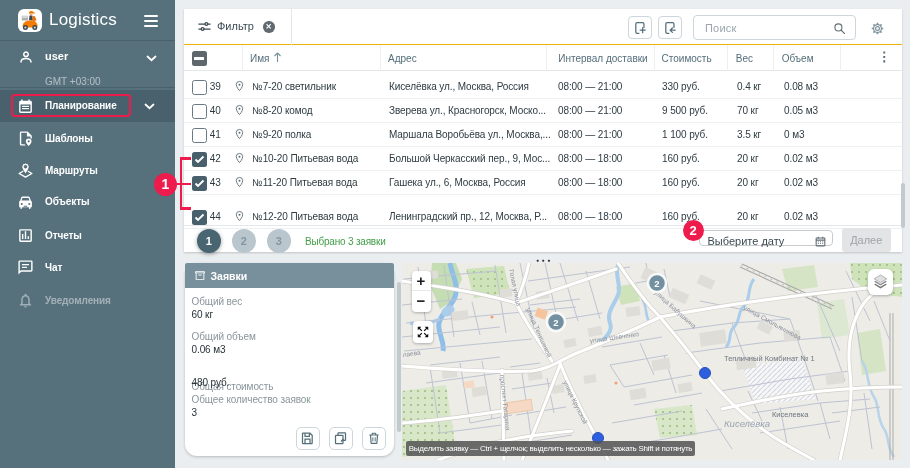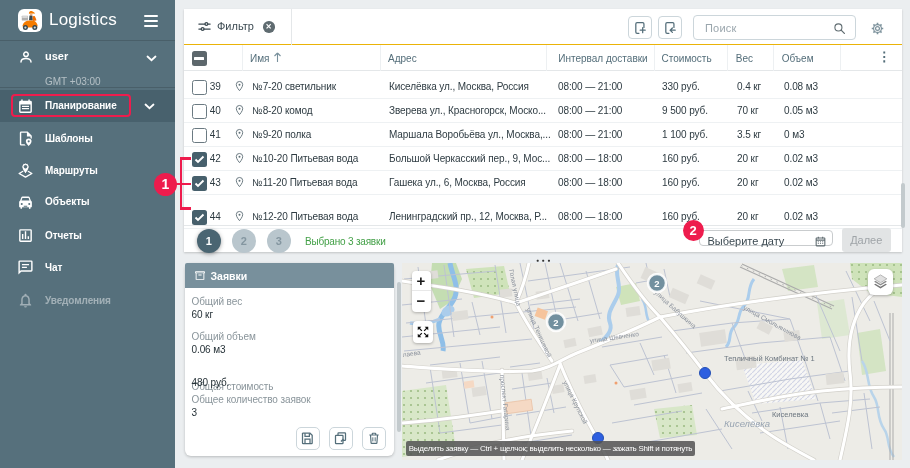--- a/index.html
+++ b/index.html
@@ -47,21 +47,21 @@
 .pgc { position:absolute; top:3px; width:24.5px; height:24.5px; border-radius:50%; text-align:center; line-height:24.5px; font-size:11px; font-weight:bold; }
 #pg1 { left:12.5px; background:#4a6572; color:#fff; box-shadow:0 1px 4px rgba(0,0,0,0.35); }
 #pg2 { left:47.5px; background:#b9c6cd; color:#8496a0; }
 #pg3 { left:82.5px; background:#b9c6cd; color:#8496a0; }
 #seltext { position:absolute; left:121px; top:10px; font-size:10px; color:#43a047; letter-spacing:-0.2px; }
 #dateinput { position:absolute; left:514.5px; top:4px; width:134px; height:16px; border:1px solid #c9ccce; border-radius:4px; background:#fff;text-decoration:underline; }
 #datetext { position:absolute; left:8px; top:4px; font-size:11px; color:#3c4a52; }
 #nextbtn { position:absolute; left:658px; top:2.5px; width:48.5px; height:24px; background:#e2e4e5; border-radius:3px; color:#9fa4a8; font-size:11px; text-align:center; line-height:24px; }
 
 
-#panel { position:absolute; left:184.5px; top:263px; width:209px; height:193px; background:#fff; box-shadow:0 1px 3px rgba(0,0,0,0.22); border-radius:6px; }
+#panel { position:absolute; left:184.5px; top:263px; width:209px; height:193px; background:#fff; box-shadow:0 1px 3px rgba(0,0,0,0.22); border-radius:12px; }
 #phead { position:absolute; left:0; top:0; width:209px; height:25px; background:#78909c; border-radius:2px 2px 0 0; }
 #pheadtext { position:absolute; left:26px; top:7px; font-size:10.5px; font-weight:bold; color:#fff; }
 .plabel { position:absolute; left:7px; font-size:10px; color:#8a959b; letter-spacing:-0.1px; }
 .pvalue { position:absolute; left:7px; font-size:10px; color:#263238; letter-spacing:-0.1px; }
 .pbtn { position:absolute; top:164px; width:24px; height:23px; border:1px solid #ccd6db; border-radius:5px; background:#fff; }
 #scrollthumb { position:absolute; left:396.5px; top:282px; width:4px; height:150px; background:#c3cacd; border-radius:2px; }
 #tscroll { position:absolute; left:900.5px; top:183px; width:4.5px; height:45px; background:#c3cacd; border-radius:2px; }
 
 
 #map { position:absolute; left:402px; top:263px; width:500px; height:197px; background:#edece7; overflow:hidden; }

